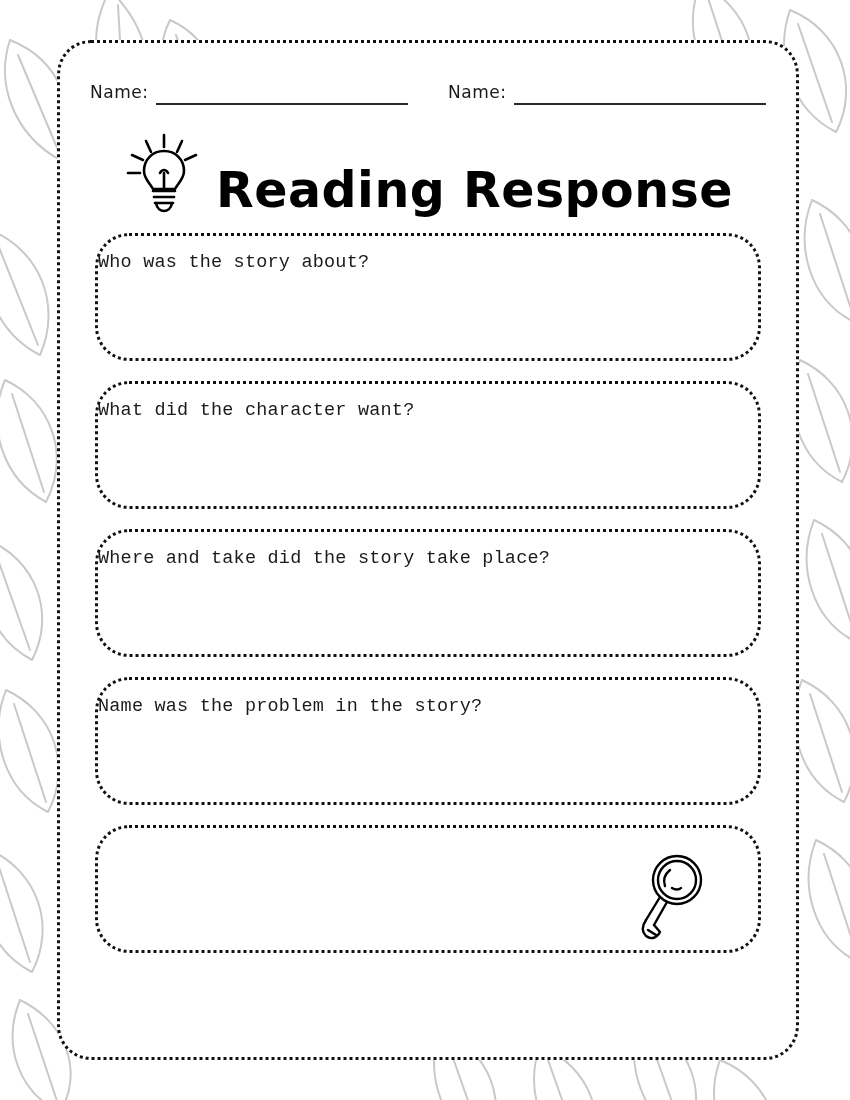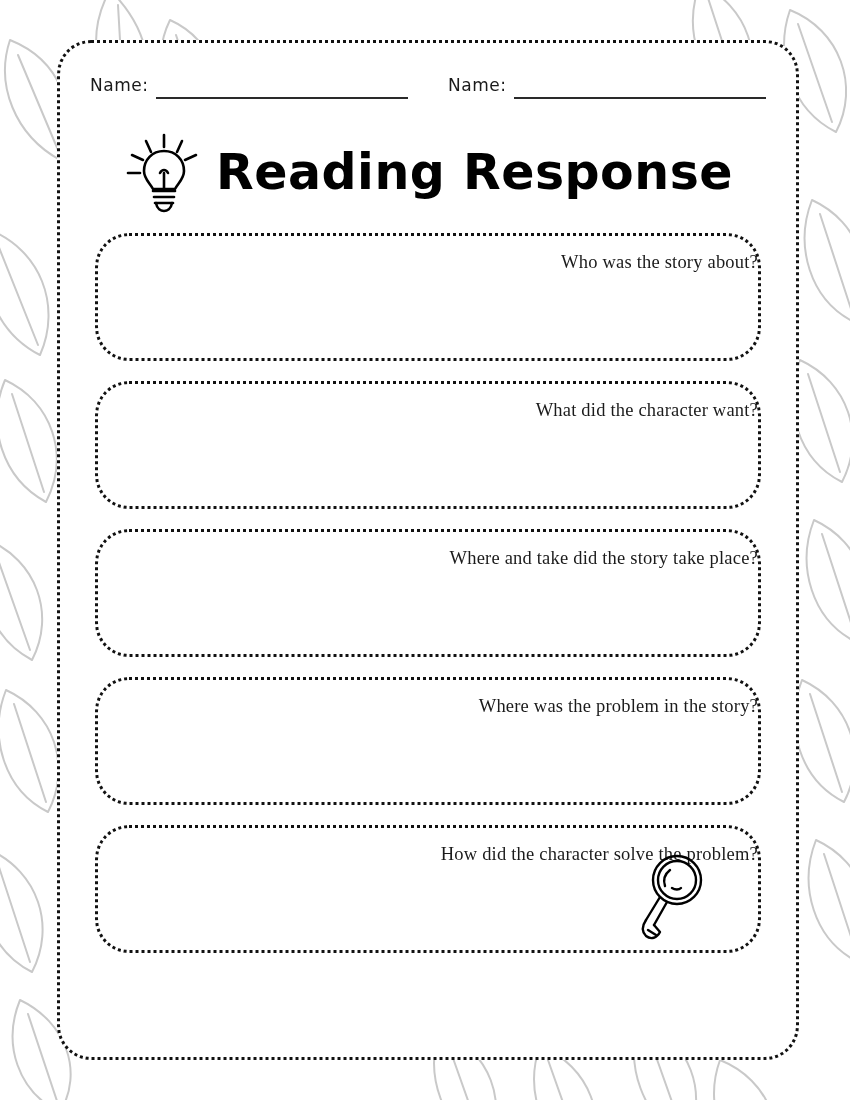--- a/index.html
+++ b/index.html
@@ -42,21 +42,21 @@
     position: absolute;
     left: 30px;
     top: 32px;
     right: 30px;
     height: 36px;
     display: flex;
     gap: 40px;
   }
   .field {
     display: flex;
-    align-items: flex-start;
+    align-items: center;
     flex: 1;
   }
   .field-label {
     font-family: "DejaVu Sans", sans-serif;
     font-size: 17px;
     color: #1a1a1a;
     letter-spacing: 0.5px;
     padding-bottom: 3px;
     white-space: nowrap;
   }
@@ -66,21 +66,21 @@
     height: 22px;
     margin-left: 8px;
   }
 
   
   .title-block {
     position: absolute;
     left: 60px;
     top: 86px;
     display: flex;
-    align-items: center;
+    align-items: flex-end;
     gap: 14px;
   }
   .title-text {
     font-family: "DejaVu Sans", sans-serif;
     font-weight: bold;
     font-size: 49px;
     letter-spacing: 0.5px;
     color: #000000;
     line-height: 1;
   }
@@ -99,22 +99,22 @@
     margin-bottom: 20px;
     border: 3px dotted #111111;
     border-radius: 34px;
     background: #ffffff;
   }
   .card-question {
     position: absolute;
     top: 16px;
     left: 0;
     right: 0;
-    text-align: right;
-    font-family: Liberation Serif, serif;
+    text-align: left;
+    font-family: Liberation Mono, monospace;
     font-size: 18.5px;
     color: #1b1b1b;
     letter-spacing: 0.2px;
   }
   .card-answer-area {
     position: absolute;
     left: 24px;
     right: 24px;
     top: 52px;
     bottom: 14px;
@@ -232,26 +232,25 @@
       <div class="card-question">What did the character want?</div>
       <div class="card-answer-area"></div>
     </div>
 
     <div class="card">
       <div class="card-question">Where and take did the story take place?</div>
       <div class="card-answer-area"></div>
     </div>
 
     <div class="card">
-      <div class="card-question">Where was the problem in the story?</div>
-      <div class="card-answer-area"></div>
-    </div>
-
-    <div class="card">
-      <div class="card-question">How did the character solve the problem?</div>
+      <div class="card-question">Name was the problem in the story?</div>
+      <div class="card-answer-area"></div>
+    </div>
+
+    <div class="card">
       <div class="card-answer-area"></div>
       <div class="magnifier-wrap">
         <svg width="78" height="96" viewBox="0 0 78 96">
           <g fill="none" stroke="#000000" stroke-width="2.4" stroke-linecap="round" stroke-linejoin="round">
             <circle cx="43" cy="32" r="24"></circle>
             <circle cx="43" cy="32" r="19"></circle>
             <path d="M36 22 C 31 26, 29 32, 31 38"></path>
             <path d="M38 40 C 41 42, 45 42, 47 40"></path>
             <path d="M26 49 L 12 72"></path>
             <path d="M33 54 L 20 77"></path>

